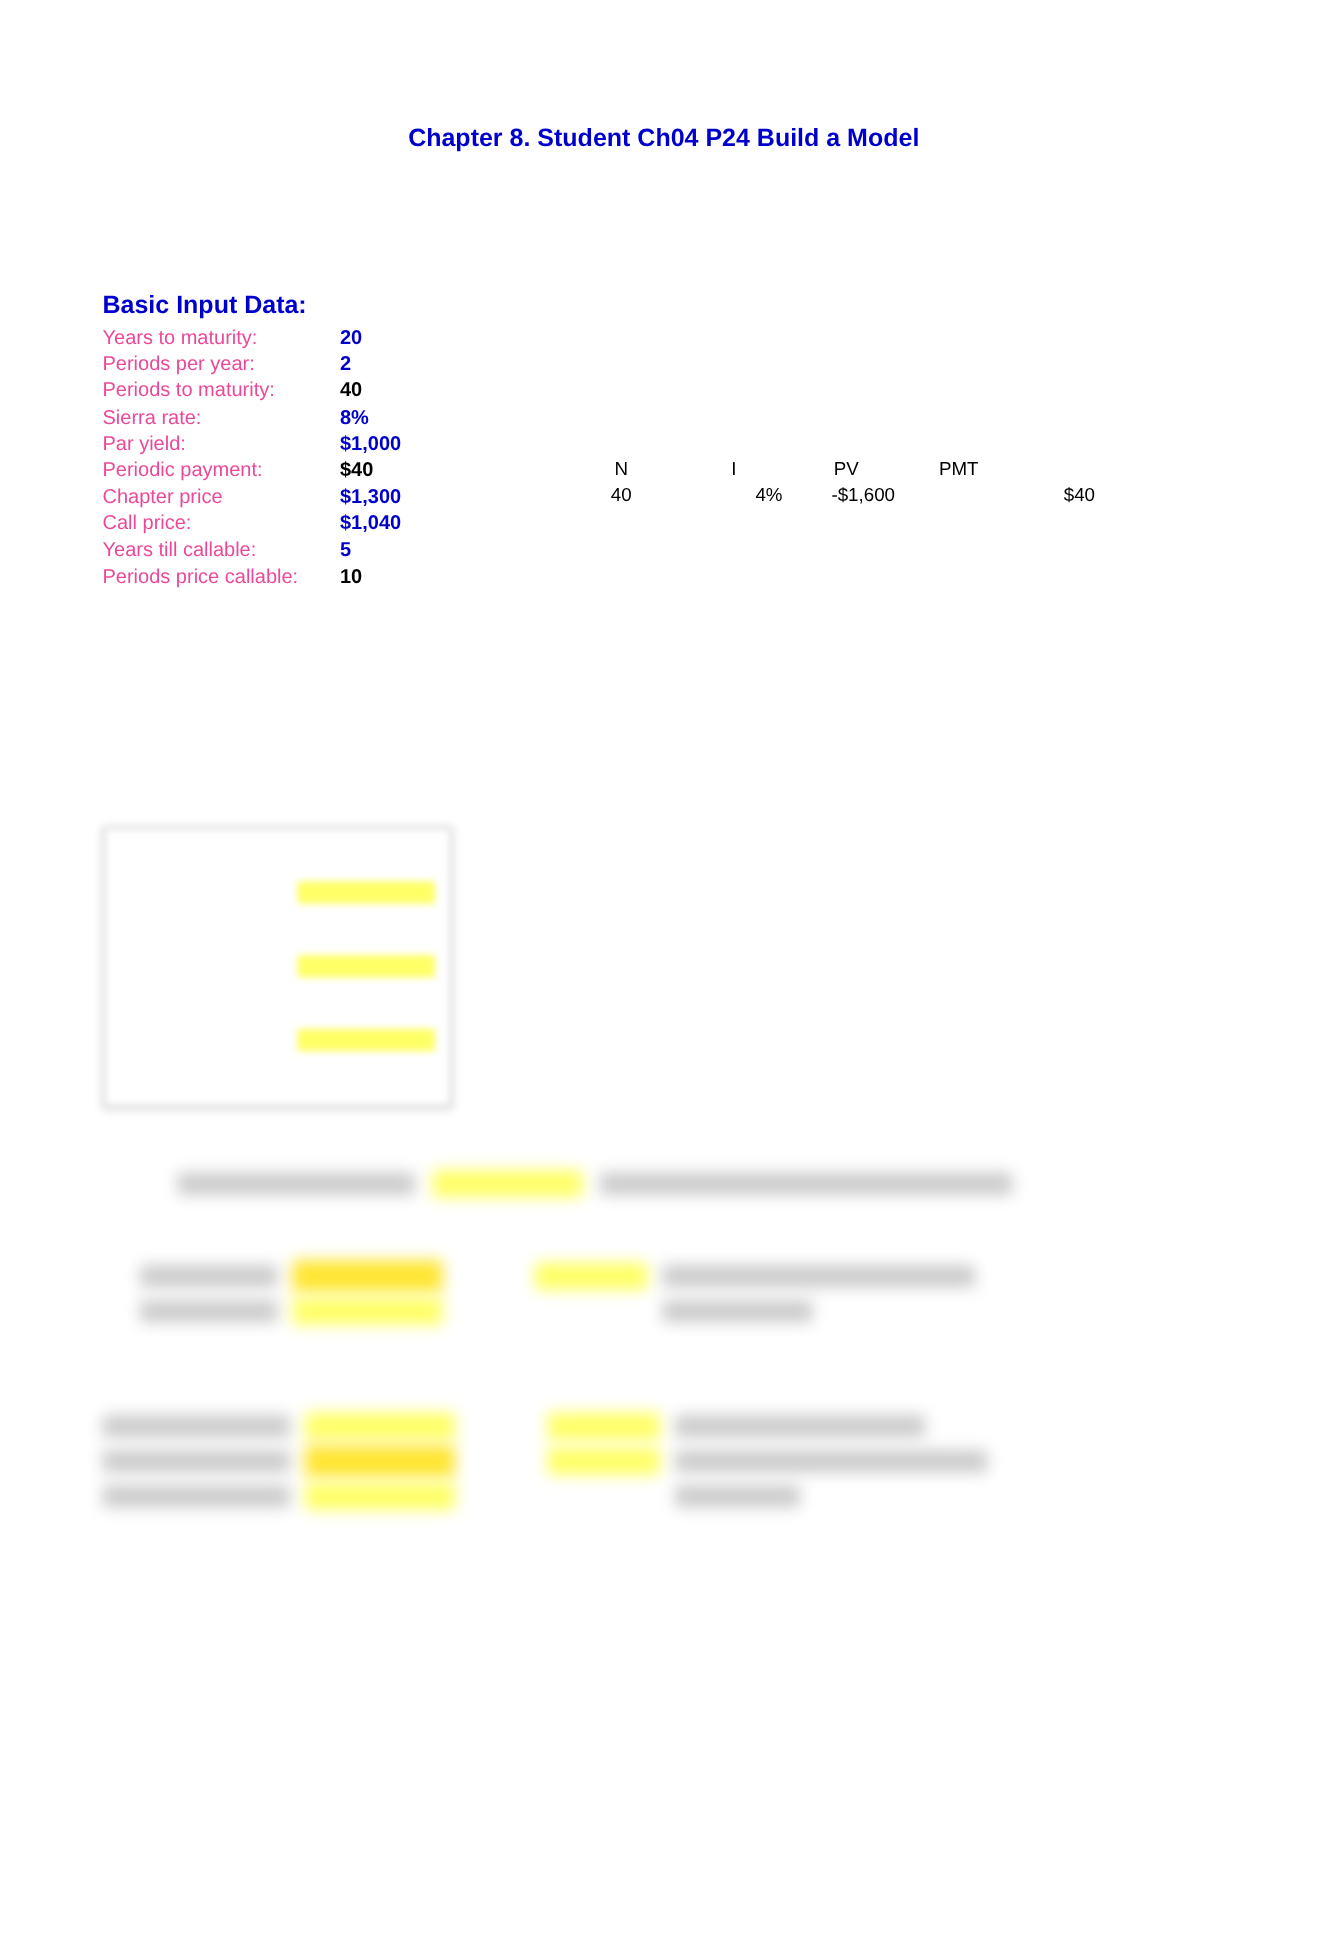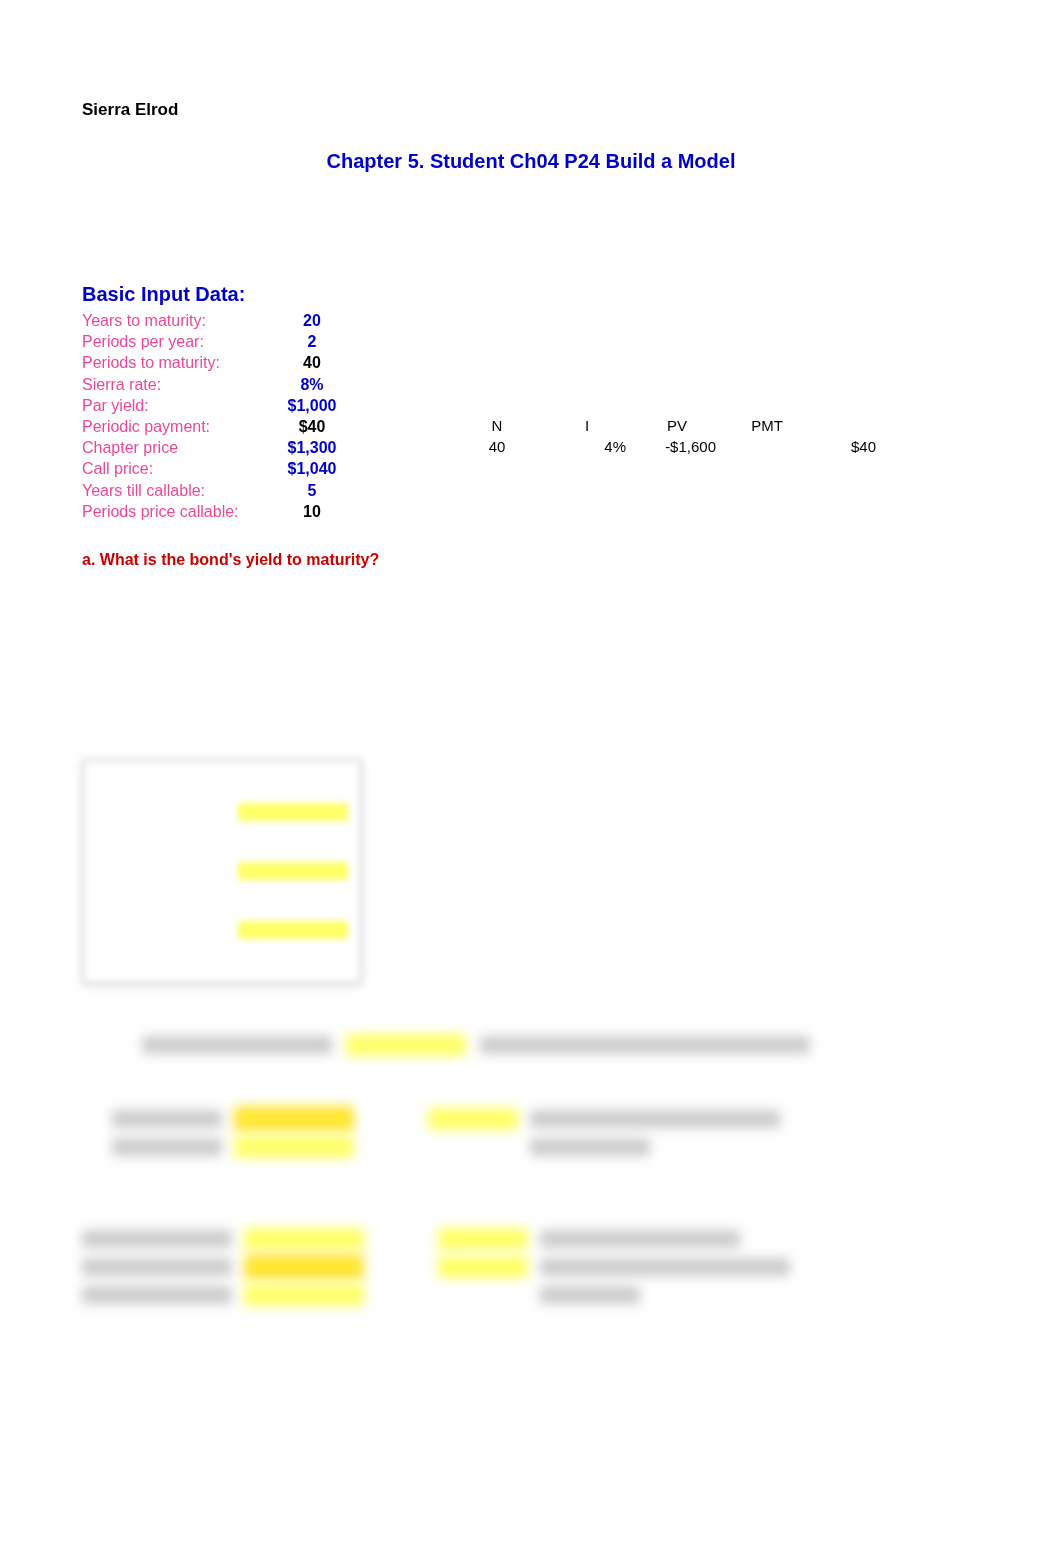--- a/index.html
+++ b/index.html
@@ -33,21 +33,21 @@
       margin-bottom: 5px;
     }
     .data-grid {
       display: grid;
       grid-template-columns: 190px 80px 100px 90px 90px 90px 90px 70px;
       row-gap: 2px;
       font-size: 16px;
       line-height: 1.2;
     }
     .lbl { color: #ec4899; }
-    .val-right { text-align: center; font-weight: bold; }
+    .val-right { text-align: left; font-weight: bold; }
     .blue { color: #0000cc; }
     .black { color: #000; }
     .calc-h { text-align: center; font-size: 15px; }
     .calc-v { text-align: right; font-size: 15px; padding-right: 6px;}
     .calc-v-c { text-align: center; font-size: 15px;}
     .question {
       margin-top: 30px;
       font-weight: bold;
       font-size: 16px;
       color: #cc0000;
@@ -107,22 +107,21 @@
       gap: 12px;
       filter: blur(6px);
       margin: 4px 0;
     }
     .row-group { margin-top: 40px; }
   </style>
 </head>
 <body>
 
 <div class="page">
-  <div class="author">Sierra Elrod</div>
-  <div class="chapter-title">Chapter 5.  Student Ch04 P24 Build a Model</div>
+  <div class="chapter-title">Chapter 8.  Student Ch04 P24 Build a Model</div>
 
   <div class="section-heading">Basic Input Data:</div>
 
   <div class="data-grid">
 
     <div class="lbl">Years to maturity:</div>
     <div class="val-right blue">20</div>
     <div></div>
       <div></div>
       <div></div>
@@ -205,21 +204,20 @@
     <div class="lbl">Periods price callable:</div>
     <div class="val-right black">10</div>
     <div></div>
       <div></div>
       <div></div>
       <div></div>
       <div></div>
       <div></div>
   </div>
 
-  <div class="question">a.   What is the bond's yield to maturity?</div>
 
   <div class="blur-area">
     <div class="blur-box">
       <div class="hl"></div>
       <div class="hl"></div>
       <div class="hl"></div>
     </div>
 
     <div class="blur-row" style="margin-left:60px;">
       <div class="blob-text" style="width:190px;"></div>

